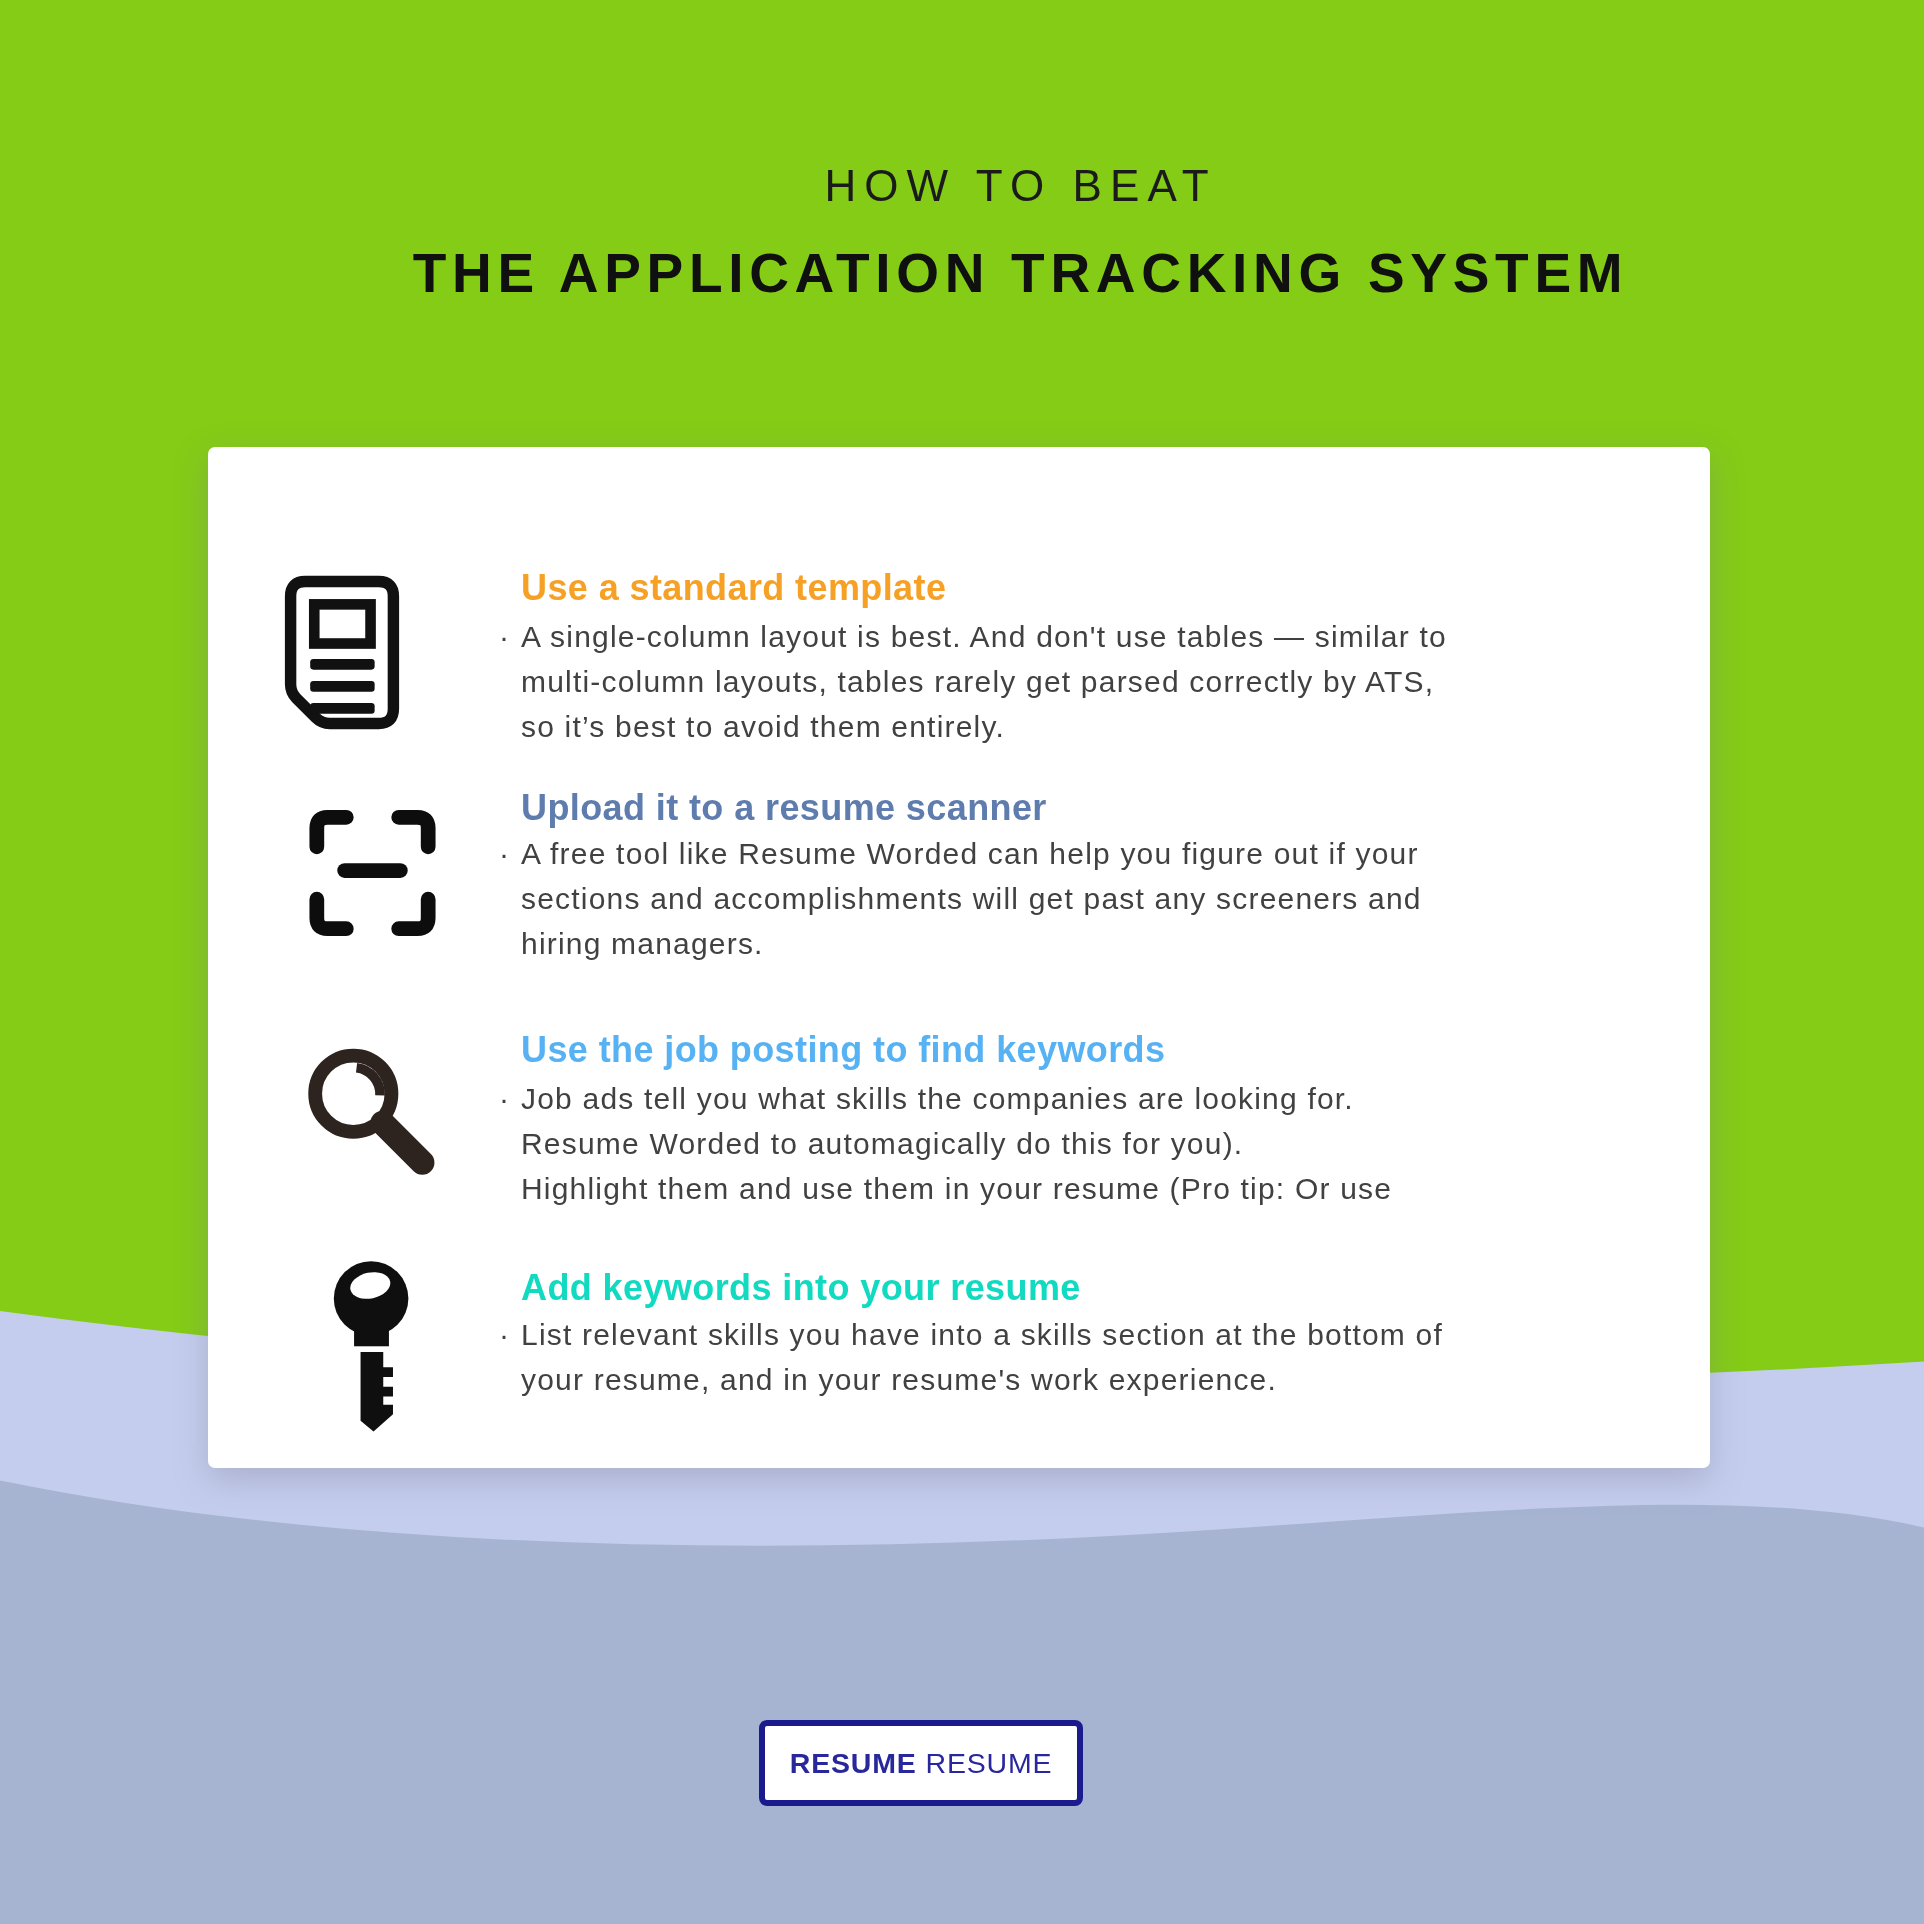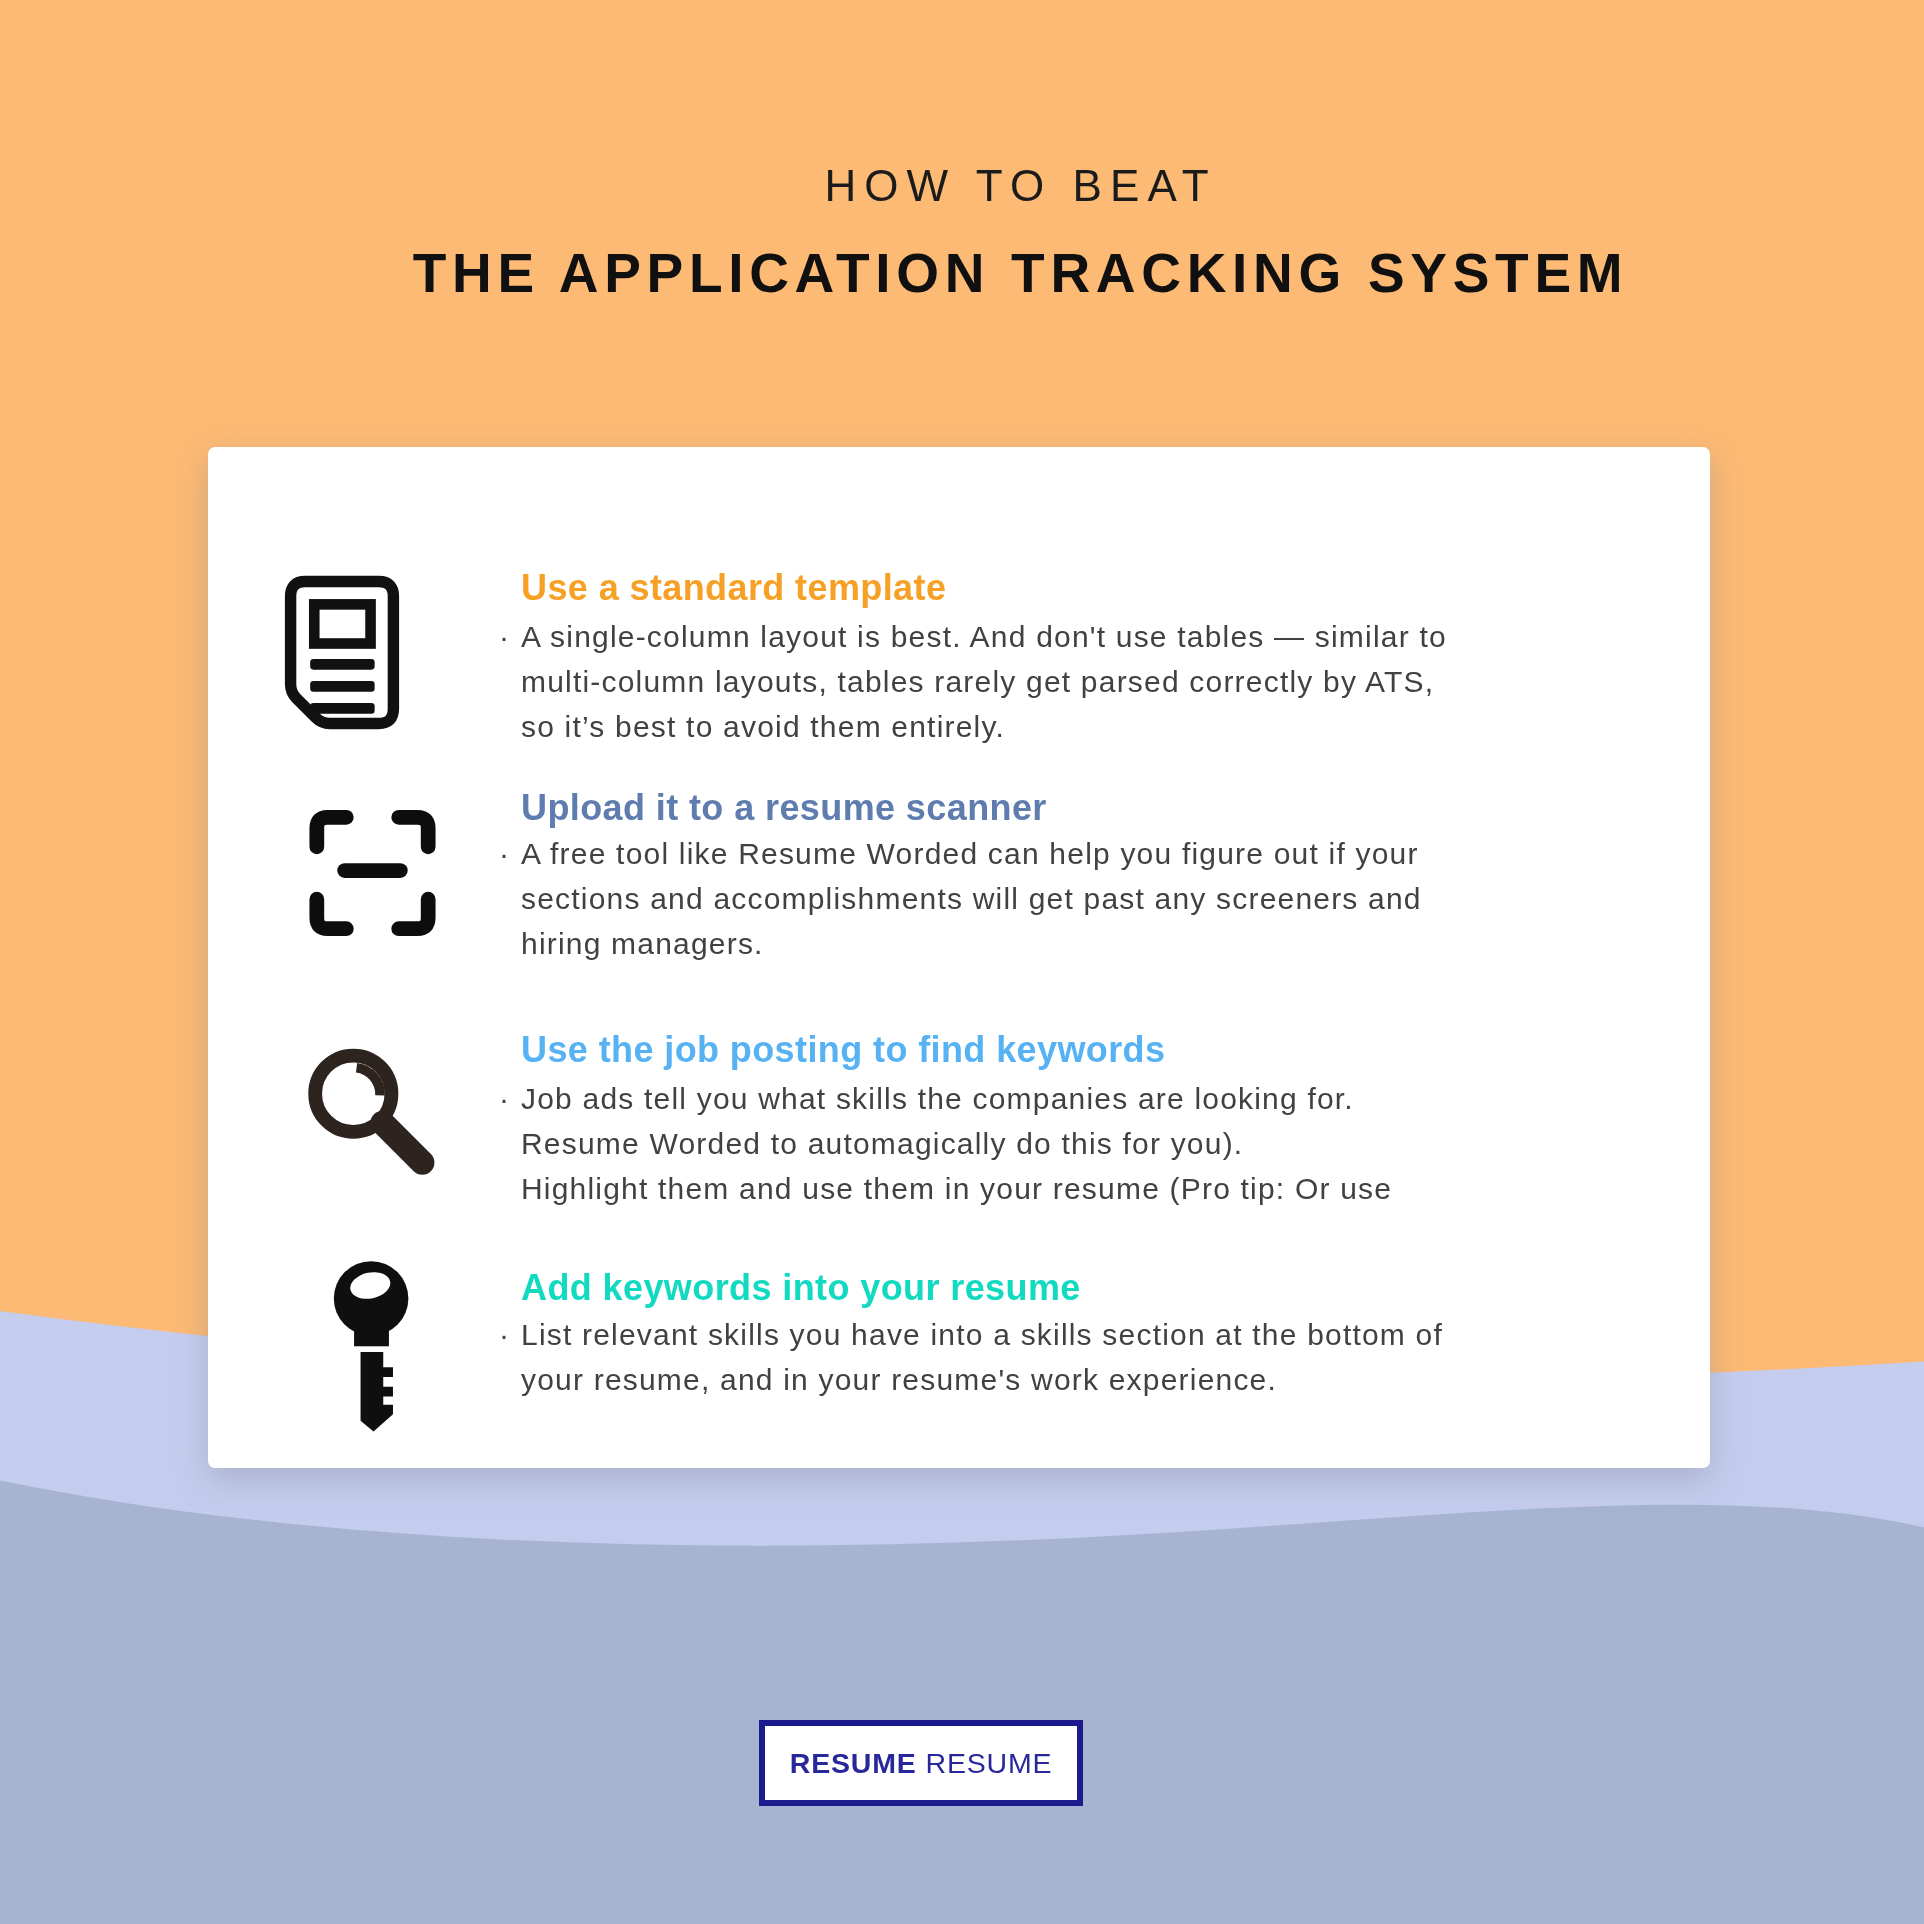--- a/index.html
+++ b/index.html
@@ -56,28 +56,29 @@
   .bullet{
     position:absolute;left:-22px;top:0;
   }
   .brand-badge{
     position:absolute;left:759px;top:1720px;width:324px;height:86px;
     background:#ffffff;border-style:solid;border-width:6.5px;
     box-sizing:border-box;
     display:flex;align-items:center;justify-content:center;gap:9px;
     font-size:28.5px;letter-spacing:0.8px;white-space:nowrap;
     z-index:3;
+    border-radius:8px;
   }
   .brand-bold{font-weight:700;}
   .brand-light{font-weight:400;}
 </style>
 </head>
 <body>
 
-<div class="page" style="background-color: #fdba74;">
+<div class="page" style="background-color: #84cc16;">
 
   <svg class="waves" viewBox="0 0 2364 2364" xmlns="http://www.w3.org/2000/svg" aria-hidden="true">
     <path d="M0,1610 C700,1705 1500,1725 2364,1672 L2364,2364 L0,2364 Z" style="fill: rgb(197, 205, 238);"></path>
     <path d="M0,1818 C450,1910 1000,1912 1500,1878 C1900,1850 2150,1828 2364,1876 L2364,2364 L0,2364 Z" style="fill: rgb(166, 180, 210);"></path>
   </svg>
 
   <div class="header-kicker">HOW TO BEAT</div>
   <div class="header-title">THE APPLICATION TRACKING SYSTEM</div>
 
   <div class="card">

